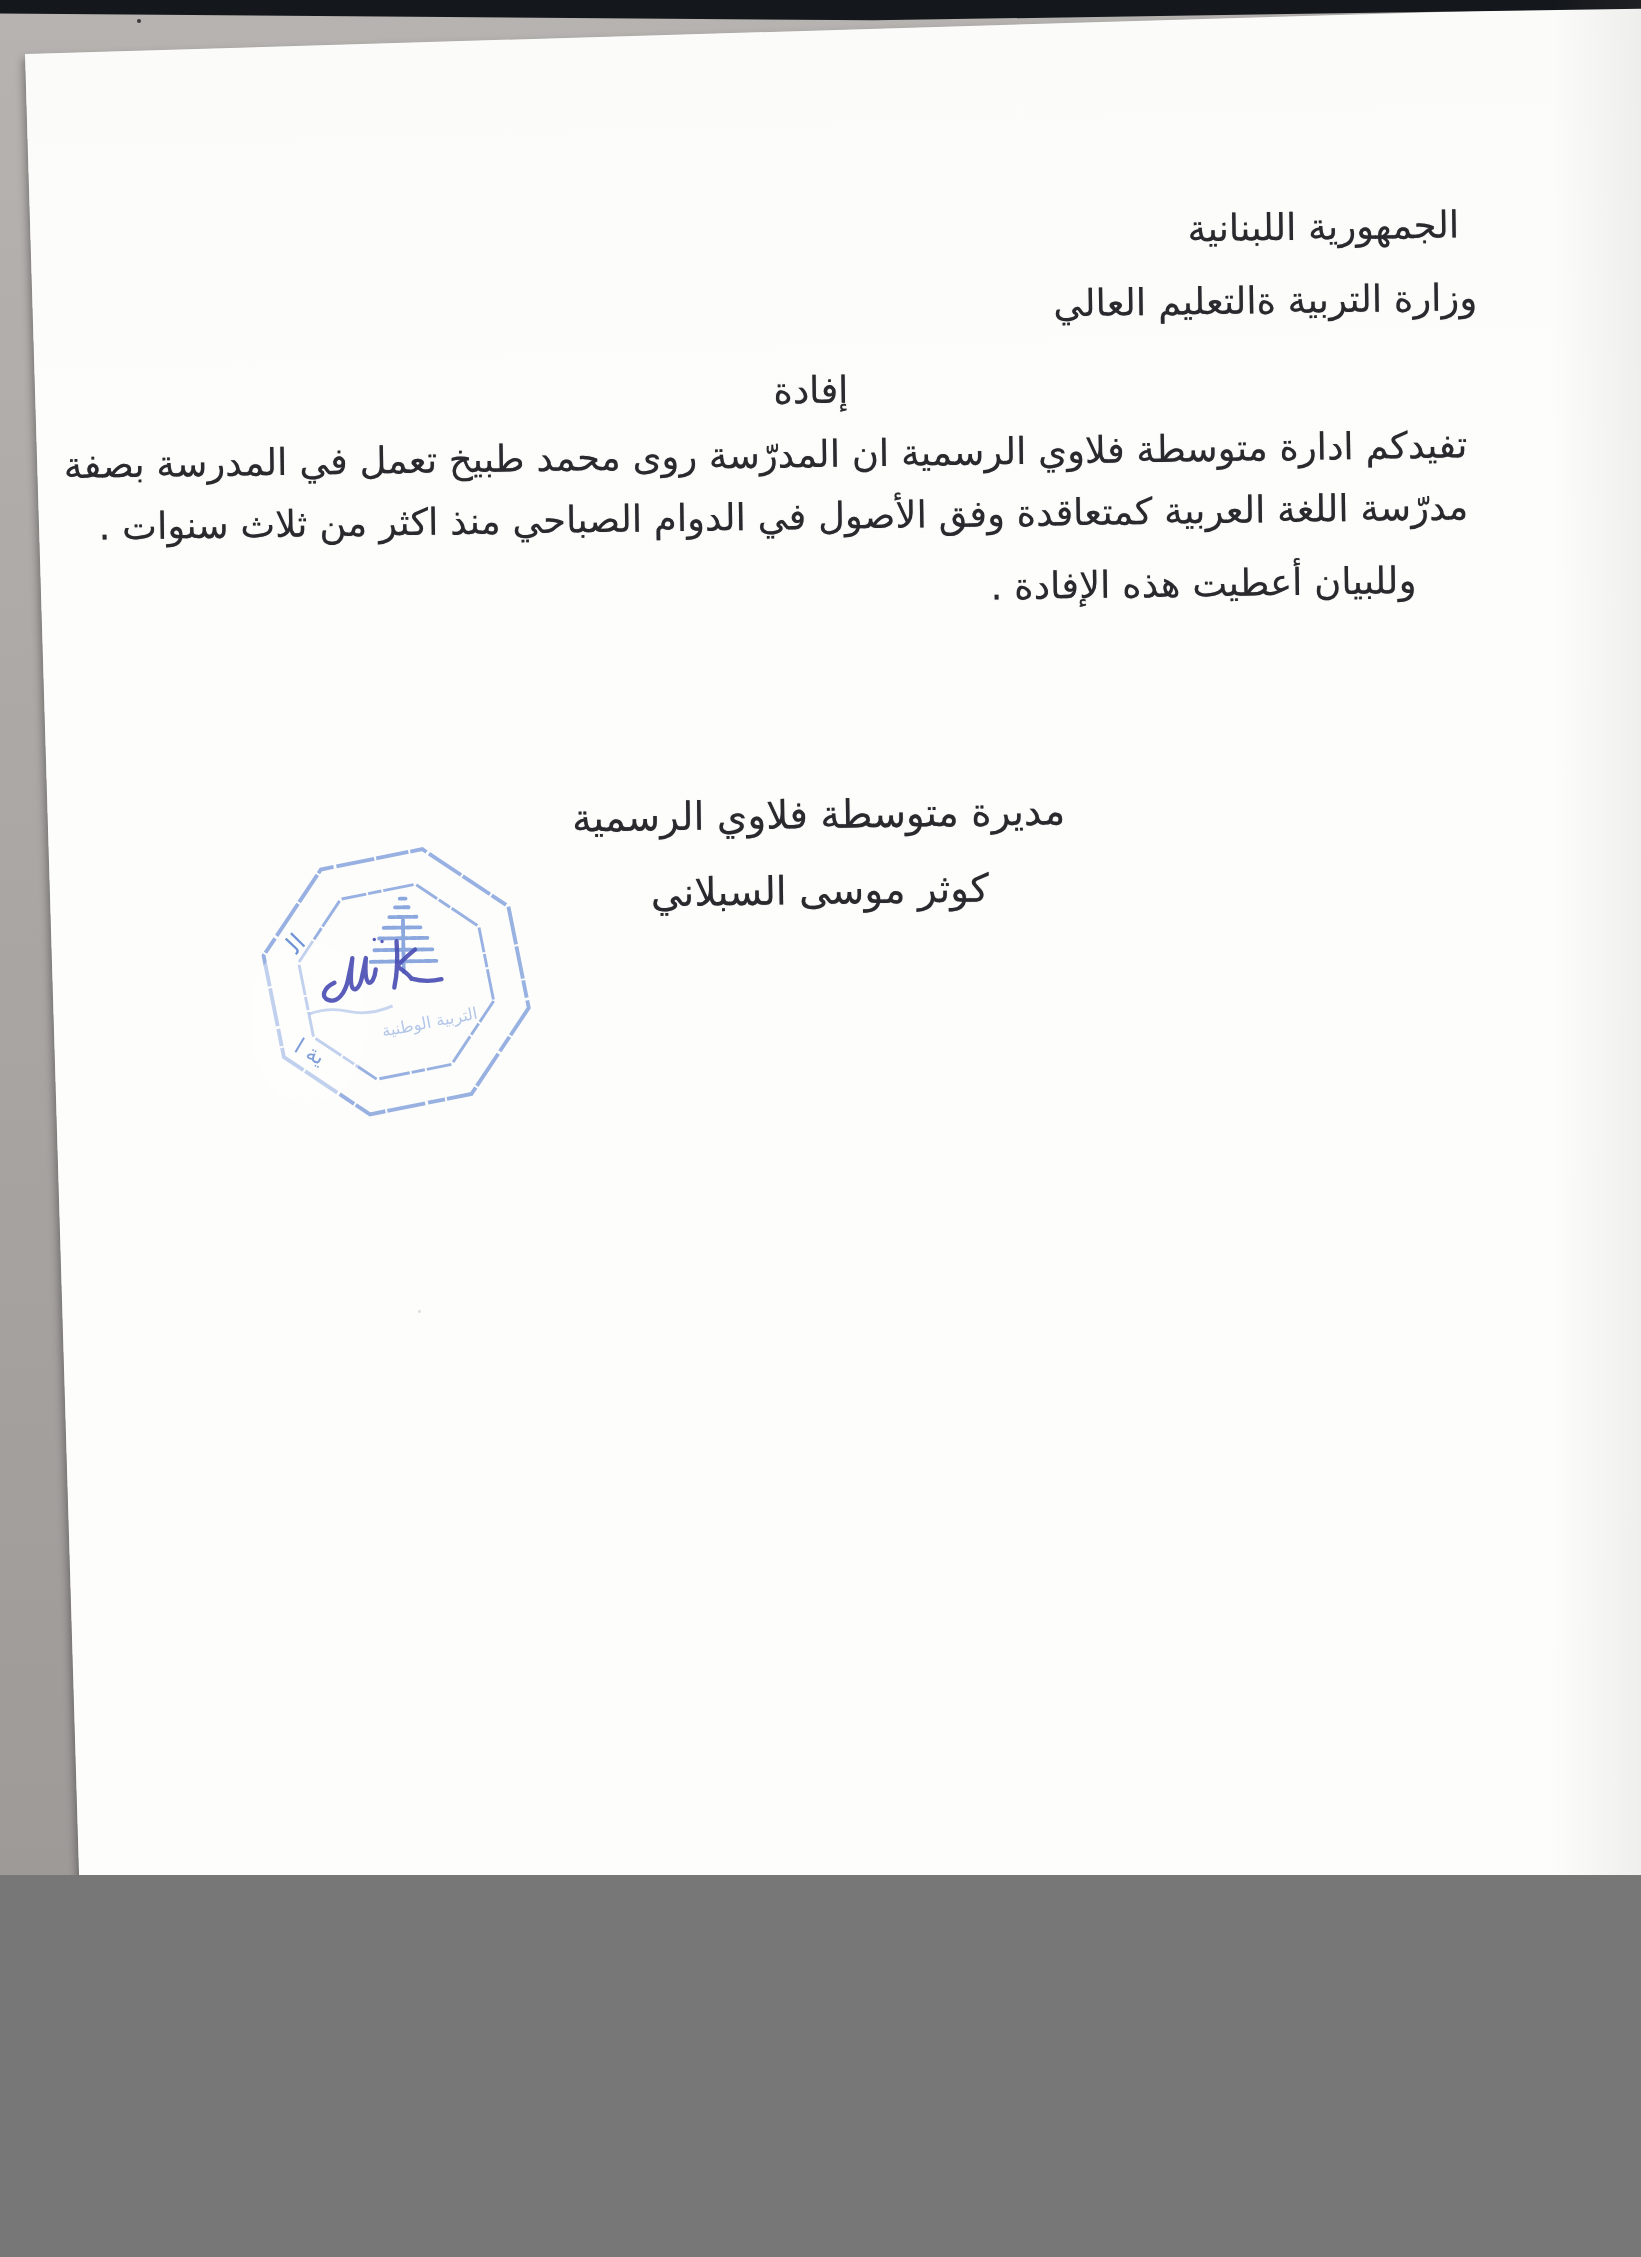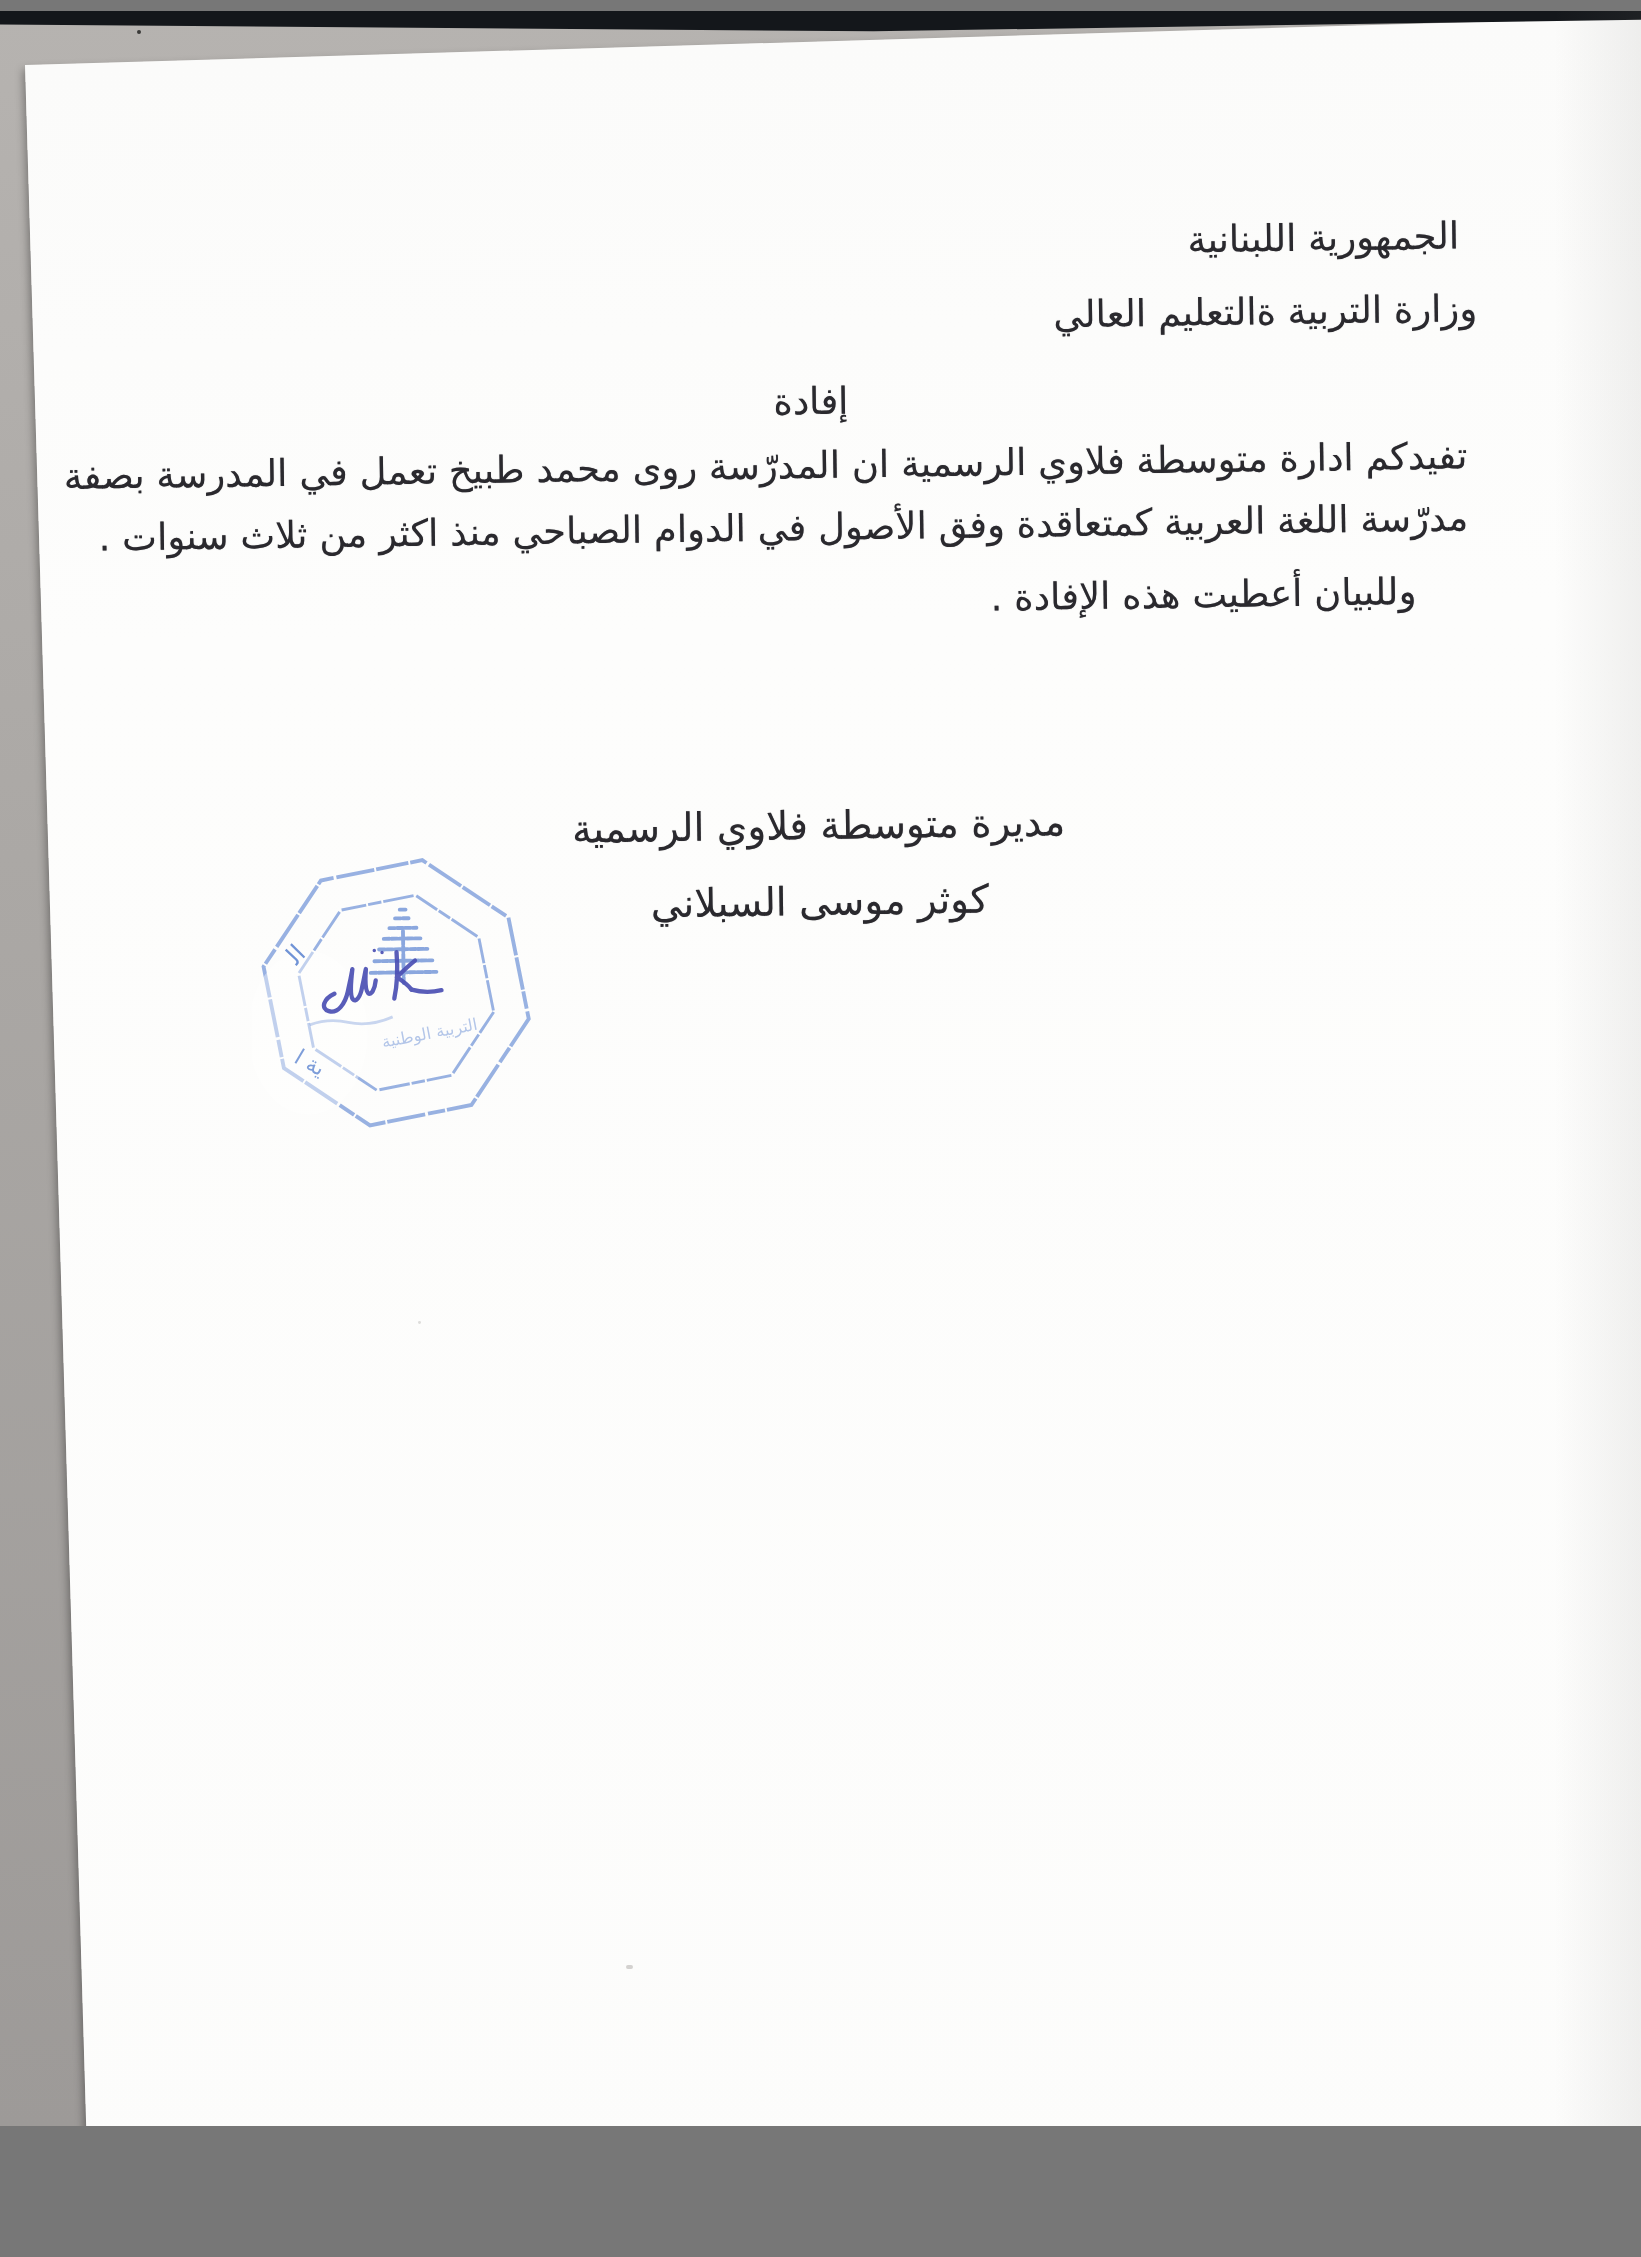--- a/index.html
+++ b/index.html
@@ -1,22 +1,21 @@
 <!DOCTYPE html>
 <html><head>
 <meta charset="utf-8">
 <style>
   html,body{margin:0;padding:0;background:#777;}
   .canvas{
     position:relative;
-    width:1641px;height:2115px;
+    width:1641px;height:1875px;
     overflow:hidden;
     background:linear-gradient(180deg,#b6b3b0 0%,#aba8a5 40%,#9d9a98 100%);
     font-family:"DejaVu Sans","Liberation Sans",sans-serif;
-    margin-top:11px;
   }
   
   .paper{
     position:absolute;left:25px;top:54px;width:1699px;height:2337px;
     transform:rotate(-1.7deg);transform-origin:top left;
     background:linear-gradient(180deg,#fbfbfa 0%,#fdfdfc 25%,#fcfcfb 100%);
     box-shadow:-6.8px 0 8.7px -4.8px rgba(0,0,0,.35);
   }
   
   .edge-strip{position:absolute;left:0;top:0;}

